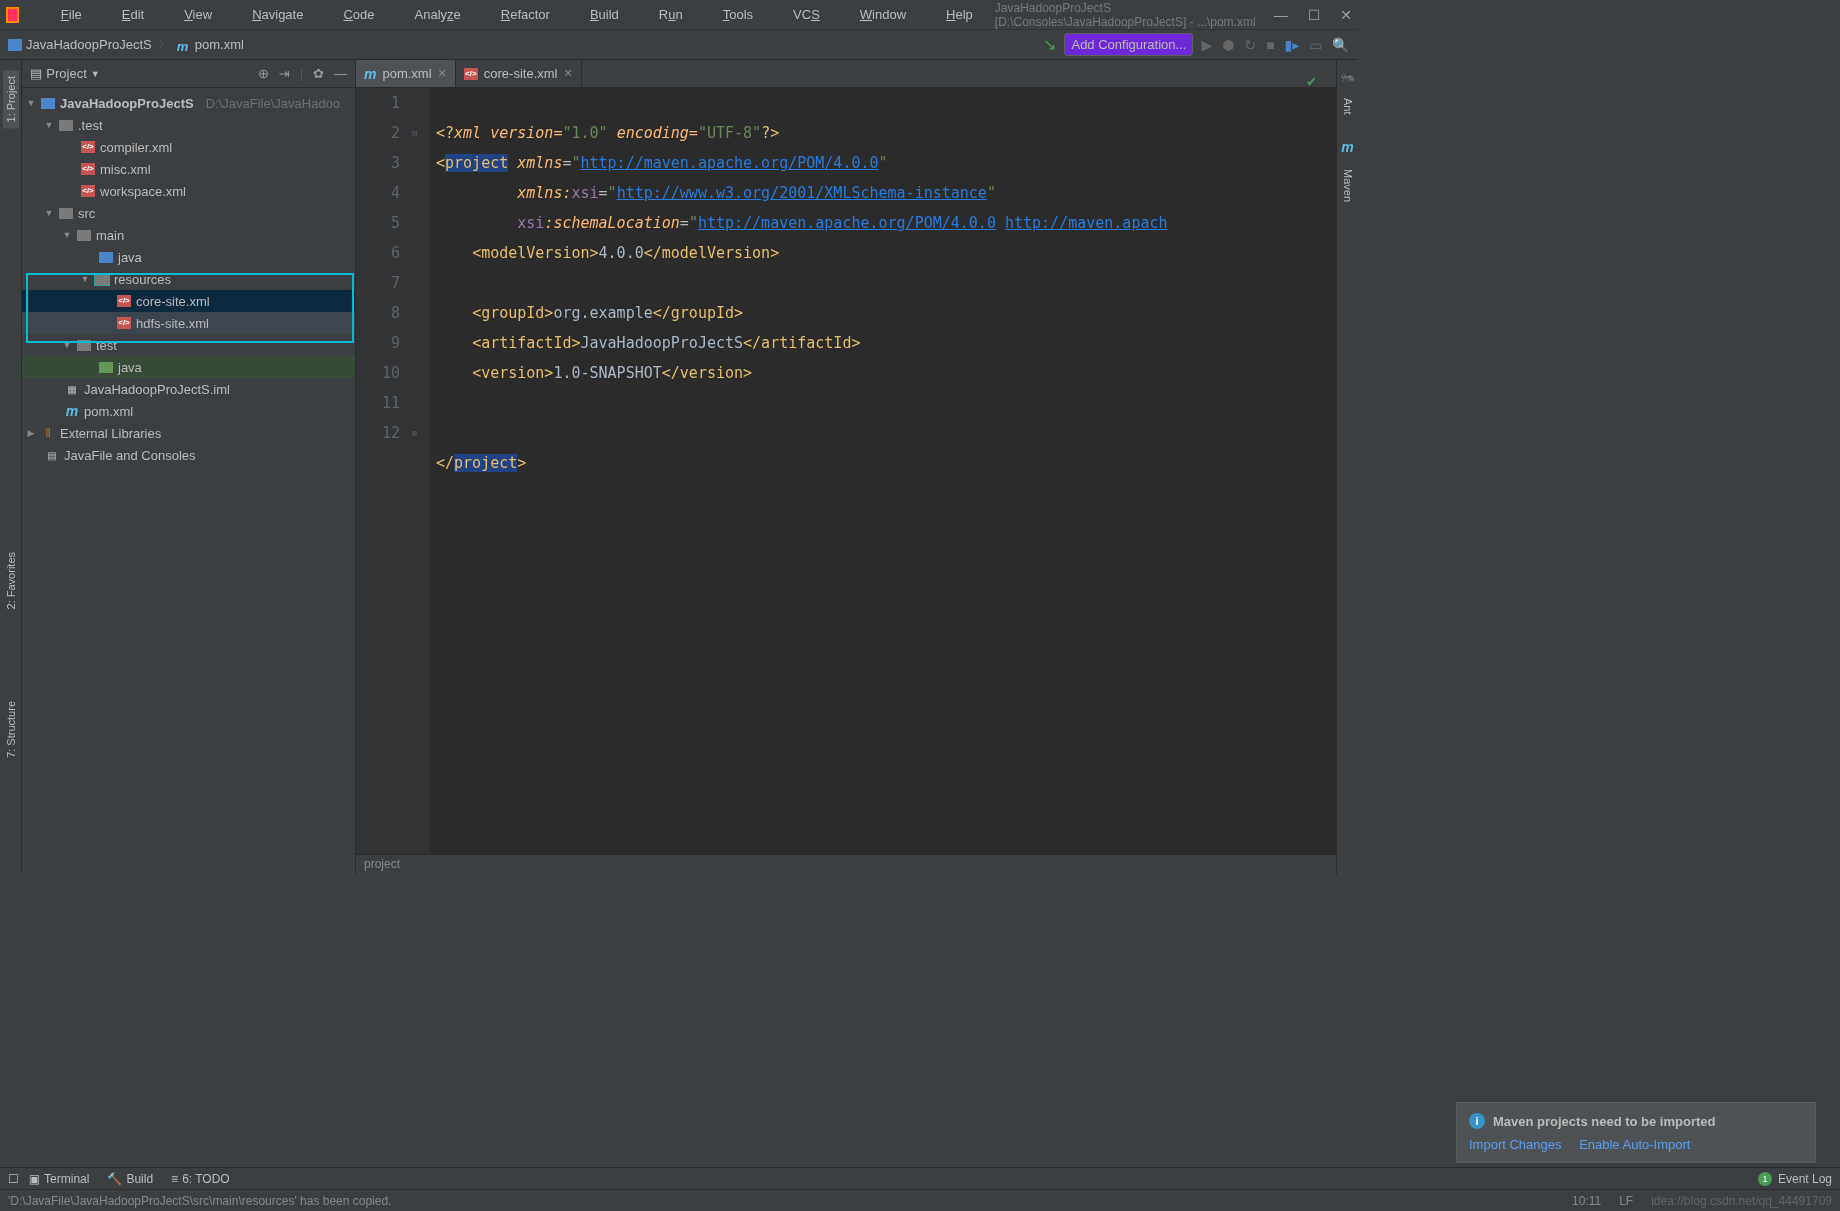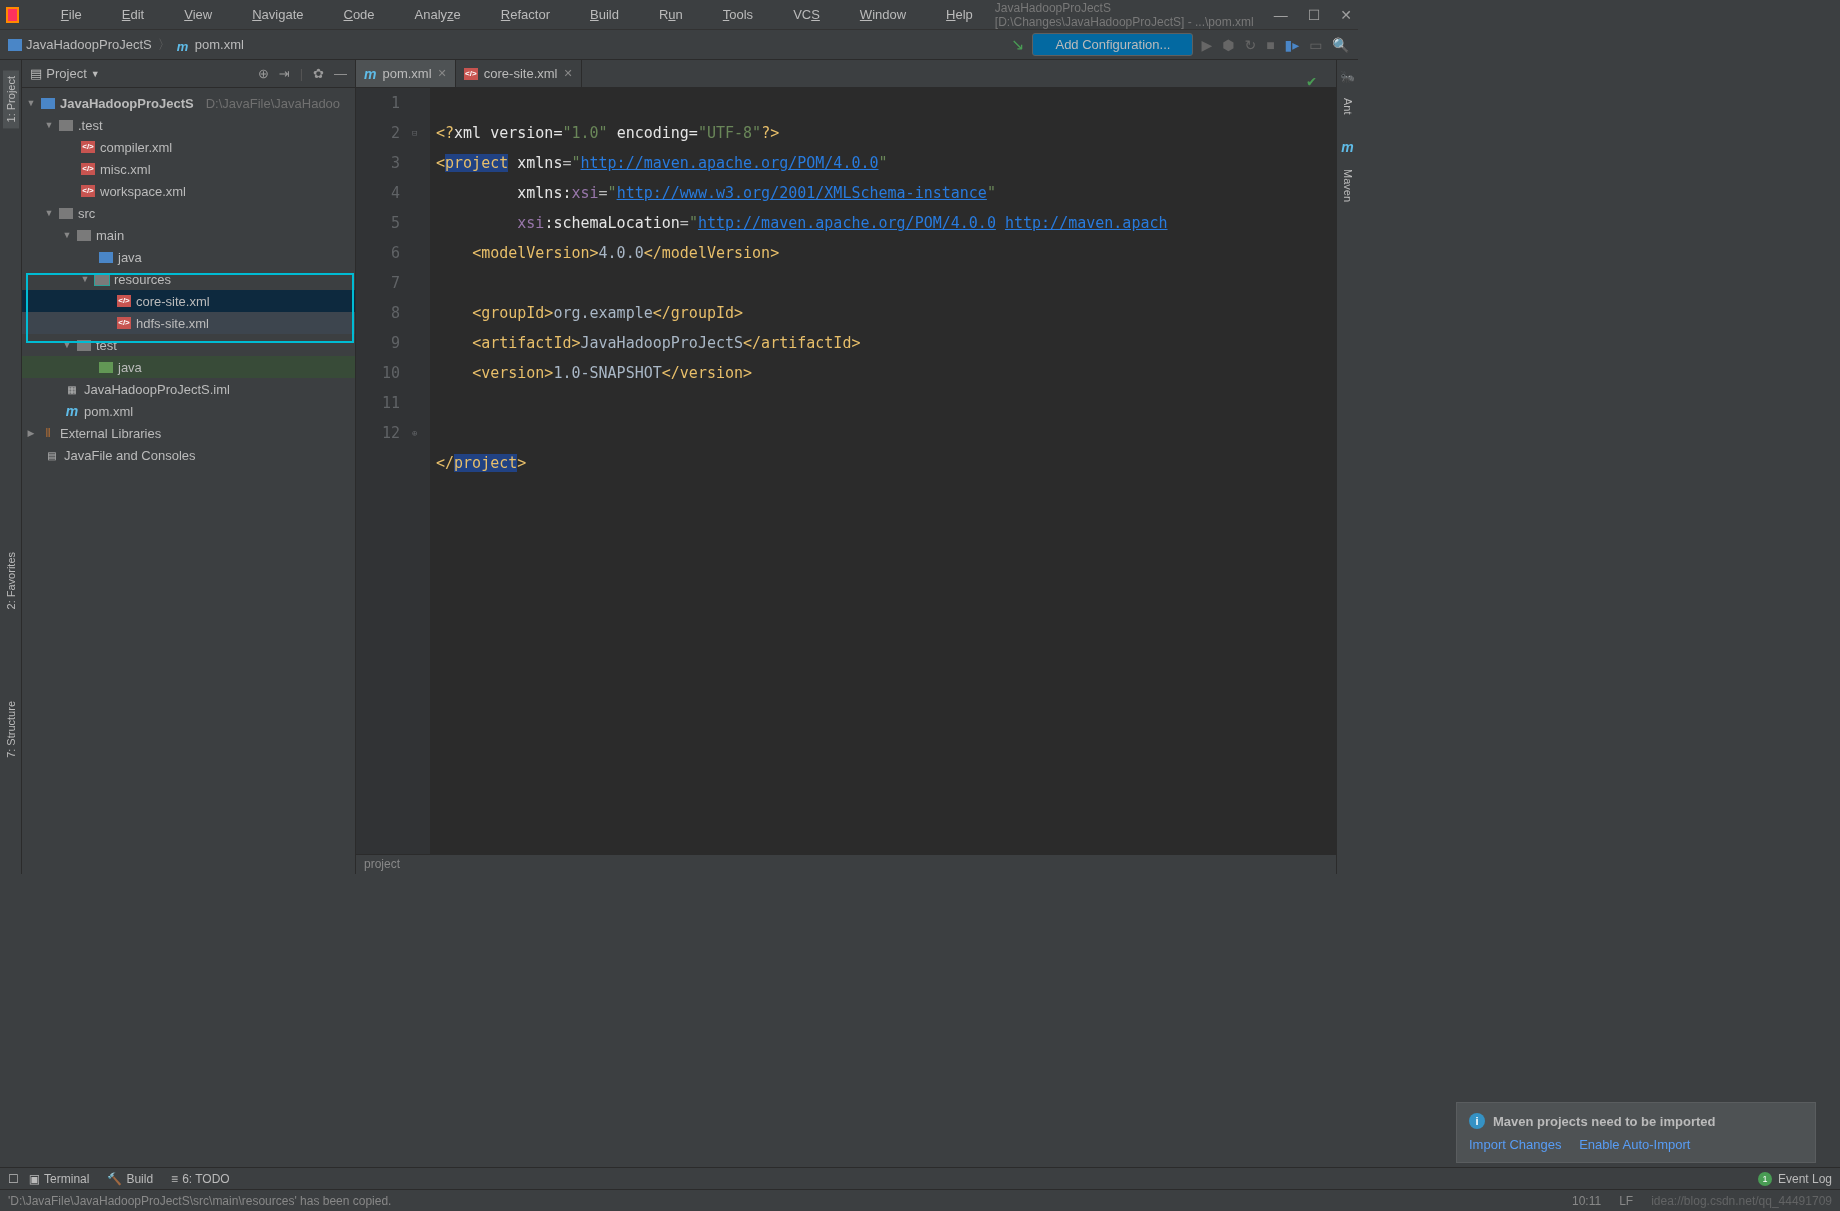--- a/index.html
+++ b/index.html
@@ -25,21 +25,21 @@
 .navbar {
   height: 30px; background: #3c3f41; border-bottom: 1px solid #2b2b2b;
   display: flex; align-items: center; padding: 0 8px;
 }
 .crumb-ic { width: 14px; height: 12px; background: #4a86c7; margin-right: 4px; display: inline-block; }
 .crumb-ic.m { background: transparent; color: #5fbce8; font-weight: bold; font-style: italic; }
 .crumb { display: flex; align-items: center; color: #bbbbbb; }
 .crumb-sep { margin: 0 6px; color: #666; }
 .nav-right { margin-left: auto; display: flex; align-items: center; gap: 8px; }
 .build-ic { color: #499c54; font-size: 16px; }
-.add-config { background: #0369a1; border: 1px solid #5e6060; padding: 3px 22px; border-radius: 3px; color: #bbb; }
+.add-config { background: #6d28d9; border: 1px solid #5e6060; padding: 3px 6px; border-radius: 3px; color: #bbb; }
 .run-icons { display: flex; gap: 10px; color: #666; font-size: 14px; }
 .main { display: flex; height: calc(100% - 82px); }
 .left-gutter {
   width: 22px; background: #3c3f41; border-right: 1px solid #2b2b2b;
   display: flex; flex-direction: column; align-items: center; padding-top: 10px; gap: 80px;
 }
 .vtab { writing-mode: vertical-rl; transform: rotate(180deg); font-size: 11px; padding: 6px 2px; color: #bbb; }
 .vtab.active { background: #4e5254; }
 .right-gutter {
   width: 22px; background: #3c3f41; border-left: 1px solid #2b2b2b;
@@ -77,21 +77,21 @@
 .editor-area { flex: 1; display: flex; flex-direction: column; background: #2b2b2b; position: relative; }
 .tabs { height: 28px; background: #3c3f41; display: flex; align-items: stretch; border-bottom: 1px solid #2b2b2b; }
 .tab { display: flex; align-items: center; padding: 0 8px; gap: 6px; border-right: 1px solid #2b2b2b; }
 .tab.active { background: #4e5254; }
 .tab-close { color: #888; font-size: 11px; }
 .editor-body { flex: 1; display: flex; font-family: "Consolas", "Menlo", monospace; font-size: 15px; line-height: 30px; }
 .gutter { width: 56px; text-align: right; padding-right: 12px; color: #606366; background: #313335; }
 .gutter-fold { width: 18px; background: #313335; color: #606366; font-size: 9px; padding-top: 30px; }
 .code { flex: 1; padding-left: 6px; position: relative; white-space: pre; overflow: hidden; }
 .tok-tag { color: #e8bf6a; }
-.tok-attr { color: #e5e5e5; }
+.tok-attr { color: #fdba74; font-style: italic; }
 .tok-ns { color: #9876aa; }
 .tok-val { color: #6a8759; }
 .tok-link { color: #287bde; text-decoration: underline; }
 .tok-txt { color: #a9b7c6; }
 .caret-hl { background: #214283; }
 .check-ic { position: absolute; right: 20px; top: 6px; color: #499c54; }
 .crumb-bar { height: 20px; background: #3c3f41; padding: 2px 8px; color: #888; font-size: 12px; border-top: 1px solid #2b2b2b; }
 .notif {
   position: absolute; right: 24px; bottom: 48px; width: 360px;
   background: #4e5254; border: 1px solid #5a5d5f; padding: 10px 12px;
@@ -128,21 +128,21 @@
     <span><u>C</u>ode</span>
     <span>Analy<u>z</u>e</span>
     <span><u>R</u>efactor</span>
     <span><u>B</u>uild</span>
     <span>R<u>u</u>n</span>
     <span><u>T</u>ools</span>
     <span>VC<u>S</u></span>
     <span><u>W</u>indow</span>
     <span><u>H</u>elp</span>
   </div>
-  <div class="title-path">JavaHadoopProJectS [D:\Changes\JavaHadoopProJectS] - ...\pom.xml</div>
+  <div class="title-path">JavaHadoopProJectS [D:\Consoles\JavaHadoopProJectS] - ...\pom.xml</div>
   <div class="win-controls">
     <span>—</span>
     <span>☐</span>
     <span>✕</span>
   </div>
 </div>
 
 <div class="navbar">
   <div class="crumb">
     <span class="crumb-ic"></span>

